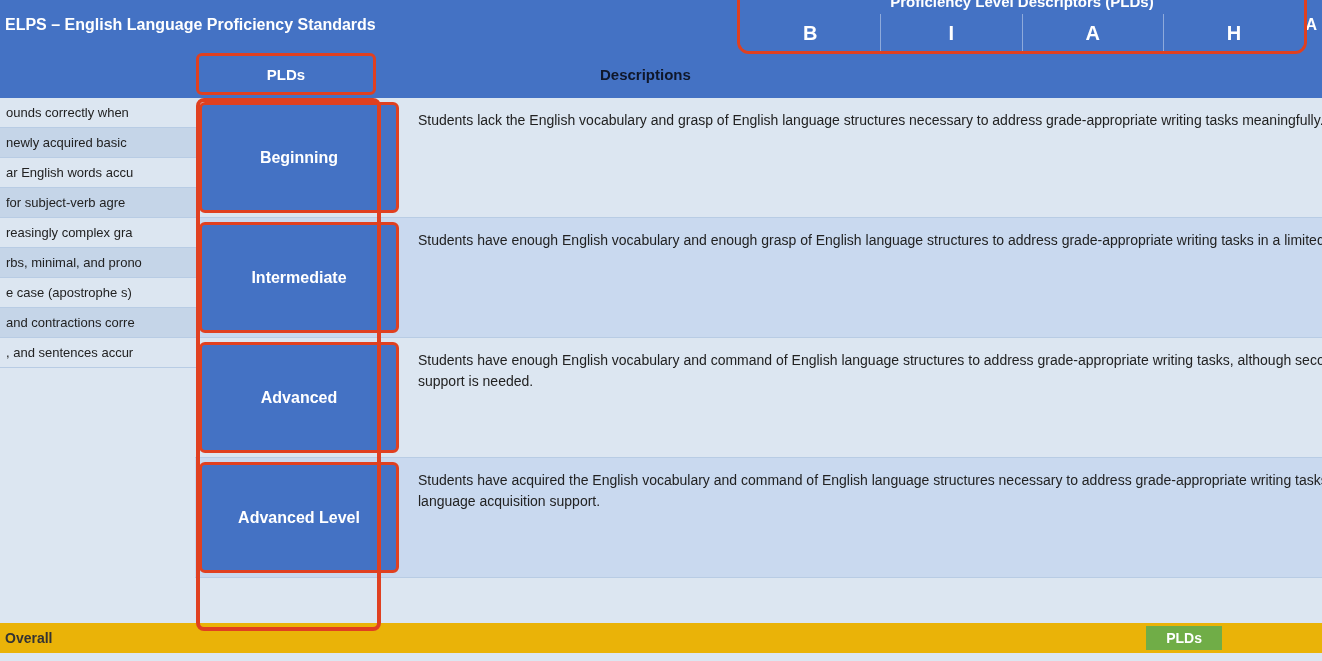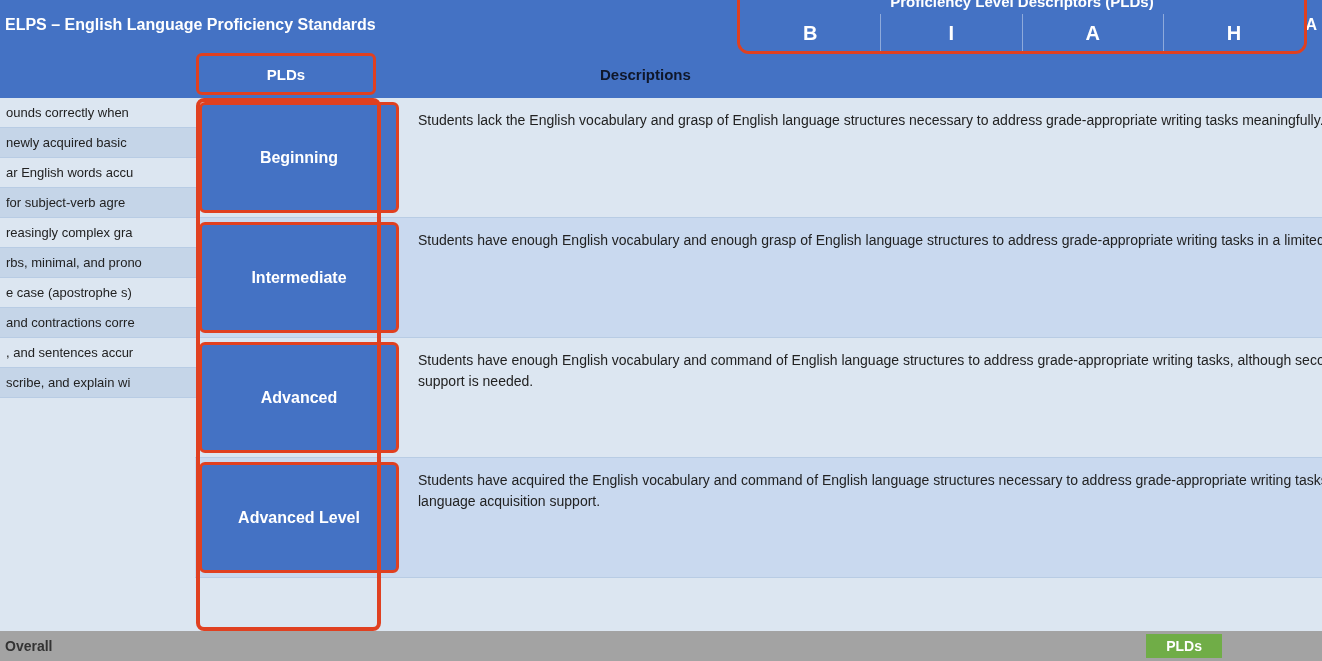--- a/index.html
+++ b/index.html
@@ -183,25 +183,25 @@
     .left-partial-row:nth-child(odd) {
       background: #dce6f1;
     }
     .left-partial-row:nth-child(even) {
       background: #c5d5e8;
     }
 
     
     .bottom-bar {
       position: absolute;
-      bottom: 0;
+      bottom: 8px;
       left: 0;
       right: 0;
       height: 30px;
-      background: #a3a3a3;
+      background: #eab308;
       display: flex;
       align-items: center;
       text-decoration: underline;
     }
 
     .bottom-overall {
       position: absolute;
       left: 5px;
       font-weight: bold;
       font-size: 14px;
@@ -276,21 +276,20 @@
   <div class="left-partial">
     <div class="left-partial-row">ounds correctly when</div>
     <div class="left-partial-row">newly acquired basic</div>
     <div class="left-partial-row">ar English words accu</div>
     <div class="left-partial-row">for subject-verb agre</div>
     <div class="left-partial-row">reasingly complex gra</div>
     <div class="left-partial-row">rbs, minimal, and prono</div>
     <div class="left-partial-row">e case (apostrophe s)</div>
     <div class="left-partial-row">and contractions corre</div>
     <div class="left-partial-row">, and sentences accur</div>
-    <div class="left-partial-row">scribe, and explain wi</div>
   </div>
 
   <div class="content-area" style="margin-left:195px; margin-top:0;">
 
     <div class="content-row" style="background:#dce6f1; min-height:120px;">
       <div class="pld-label-cell">
         <span>Beginning</span>
       </div>
       <div class="desc-cell">
         <span>Students lack the English vocabulary and grasp of English language structures necessary to address grade-appropriate writing tasks meaningfully.</span>

